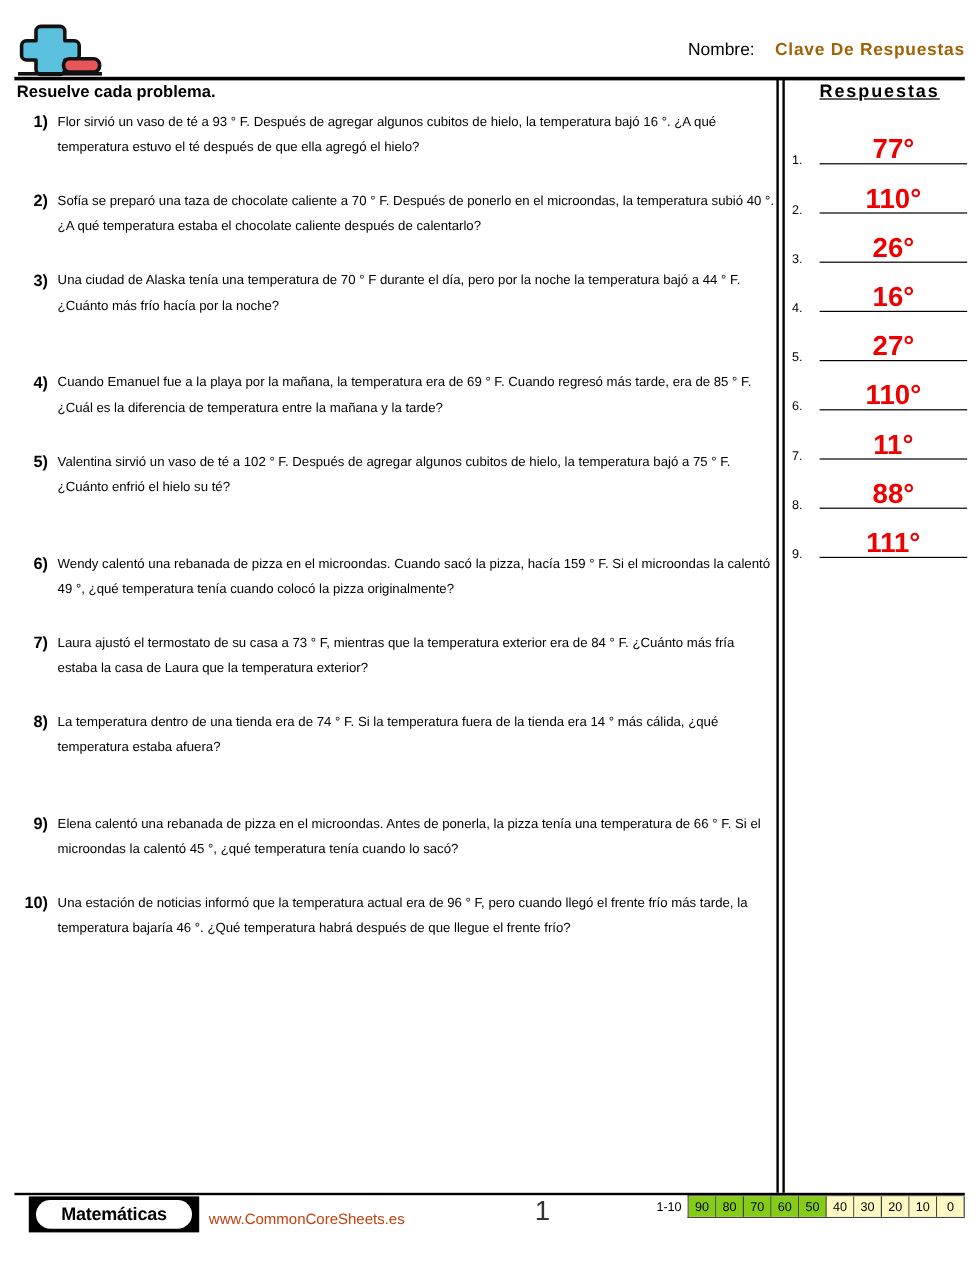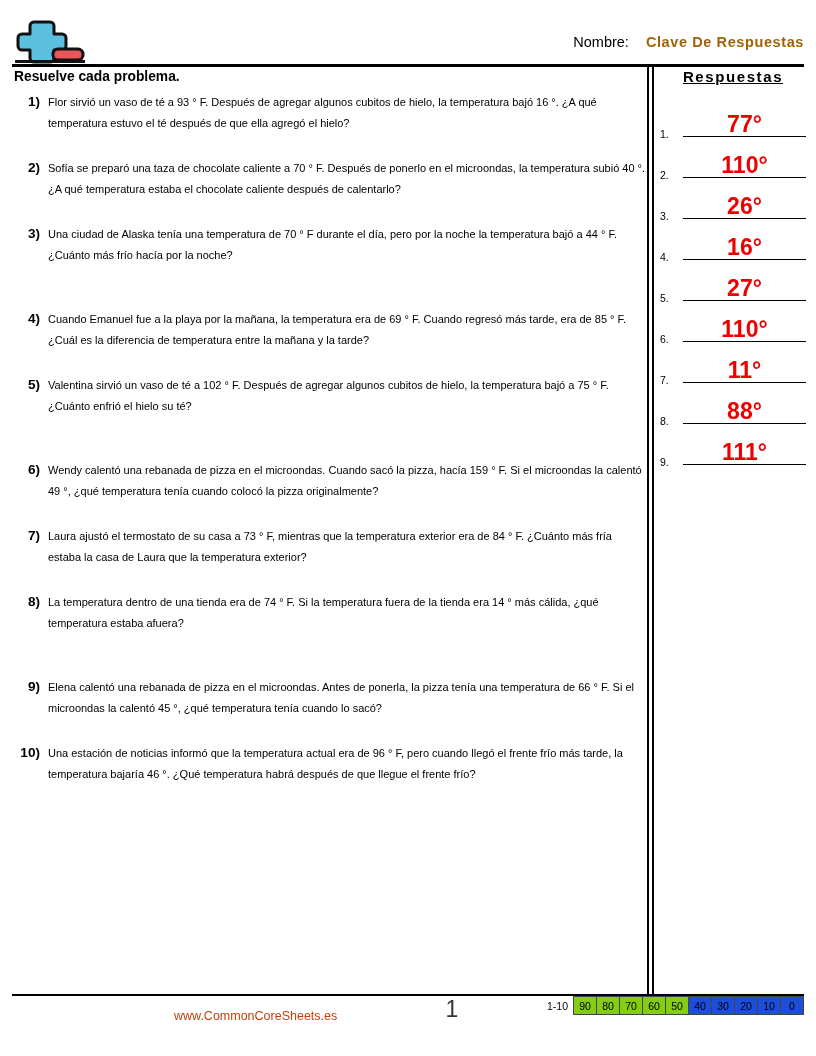--- a/index.html
+++ b/index.html
@@ -253,21 +253,21 @@
     border-right: 1px solid #444;
     font-size: 10.5px;
     display: flex;
     align-items: center;
     justify-content: center;
     background: #84cc16;
     color: #000;
     box-sizing: border-box;
   }
   .scale-box.hl {
-    background: #1d4ed8;
+    background: #fef9c3;
   }
 </style>
 </head>
 <body>
 
 <div class="page">
 
   <div class="header">
 
     <div class="logo-icon">
@@ -403,20 +403,23 @@
       <span class="ans-val">111°</span>
       <span class="ans-line"></span>
     </div>
 
 
   </div>
 
   <div class="footer">
     <div class="footer-rule"></div>
 
+    <div class="brand">
+      <div class="brand-pill">Matemáticas</div>
+    </div>
 
     <div class="site">www.CommonCoreSheets.es</div>
 
     <div class="page-num">1</div>
 
     <div class="scale">
       <span class="scale-label">1-10</span>
       <span class="scale-boxes">
         <span class="scale-box">90</span>
         <span class="scale-box">80</span>

